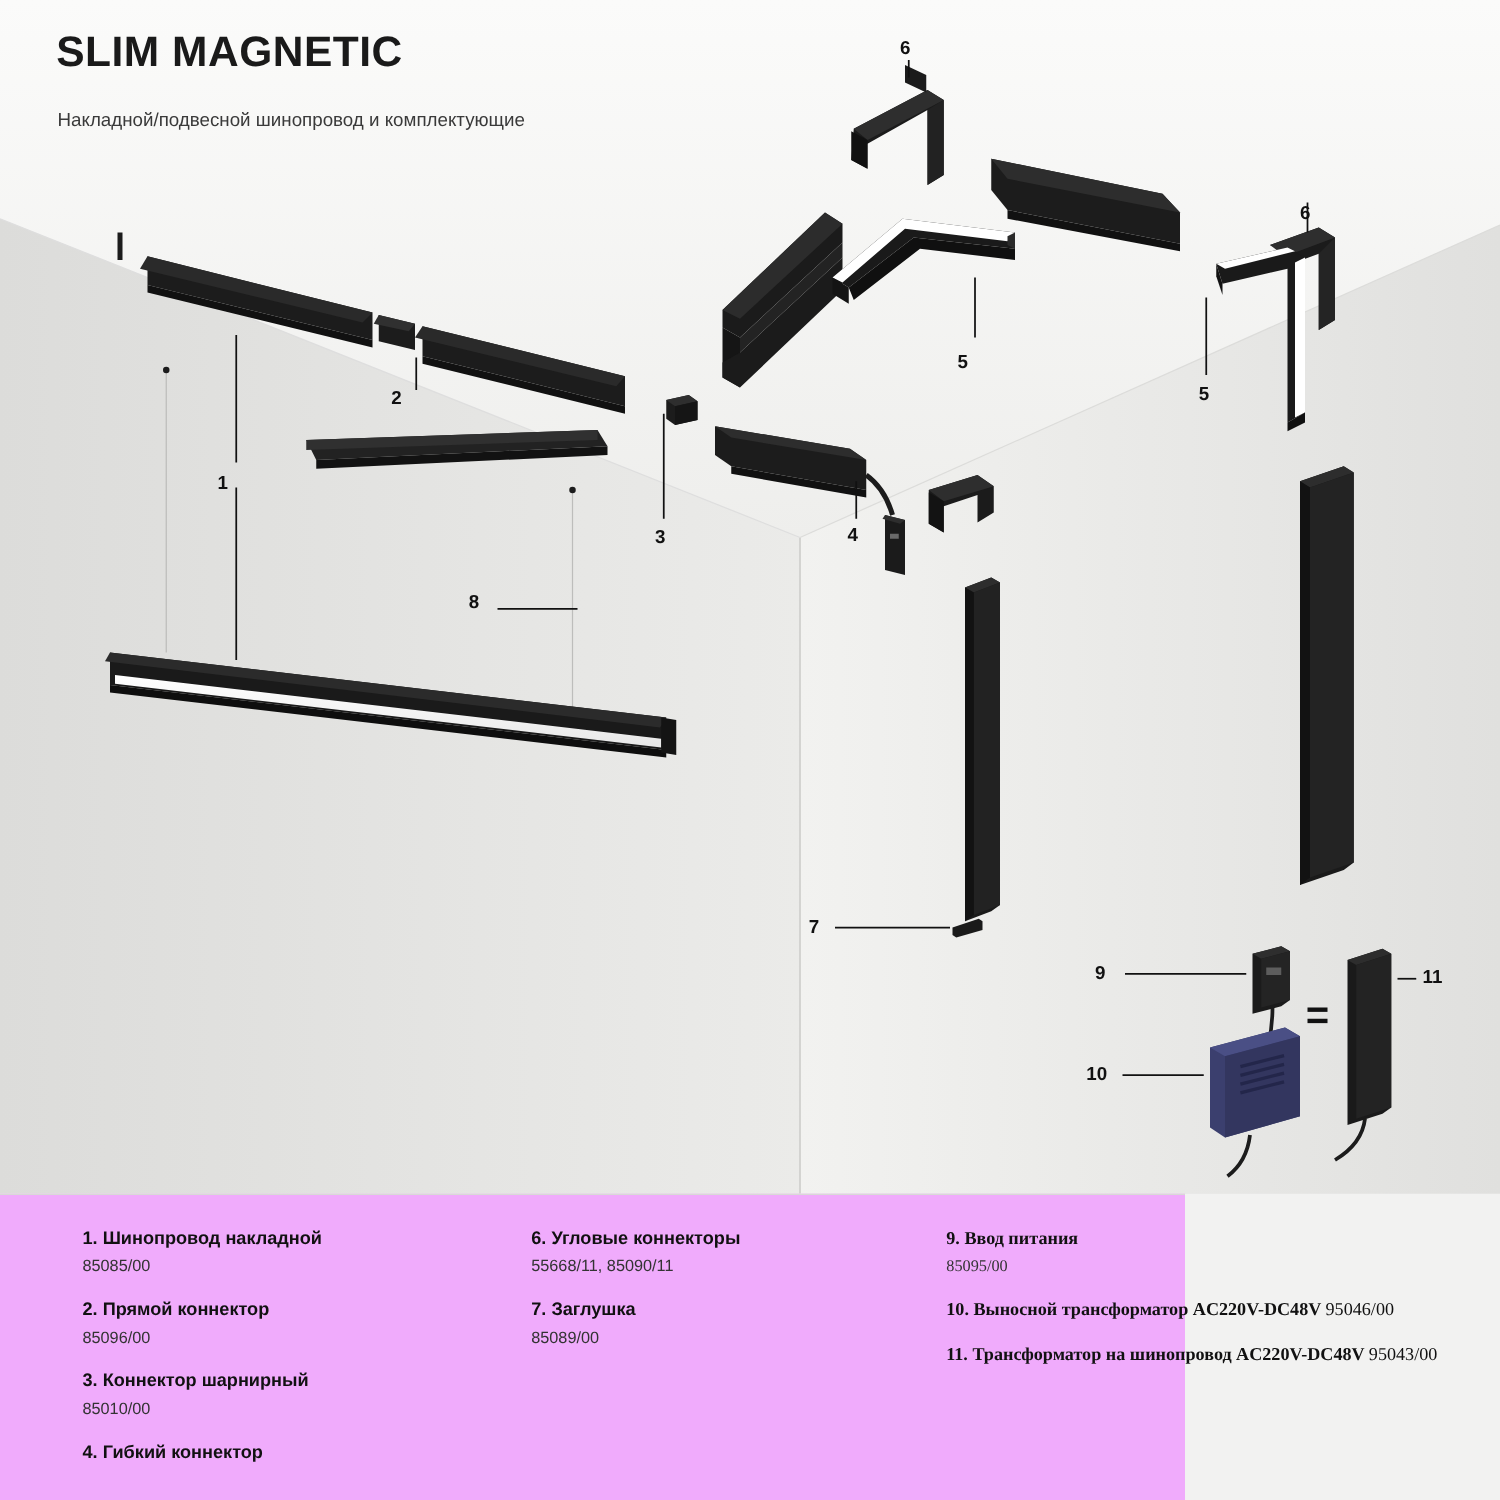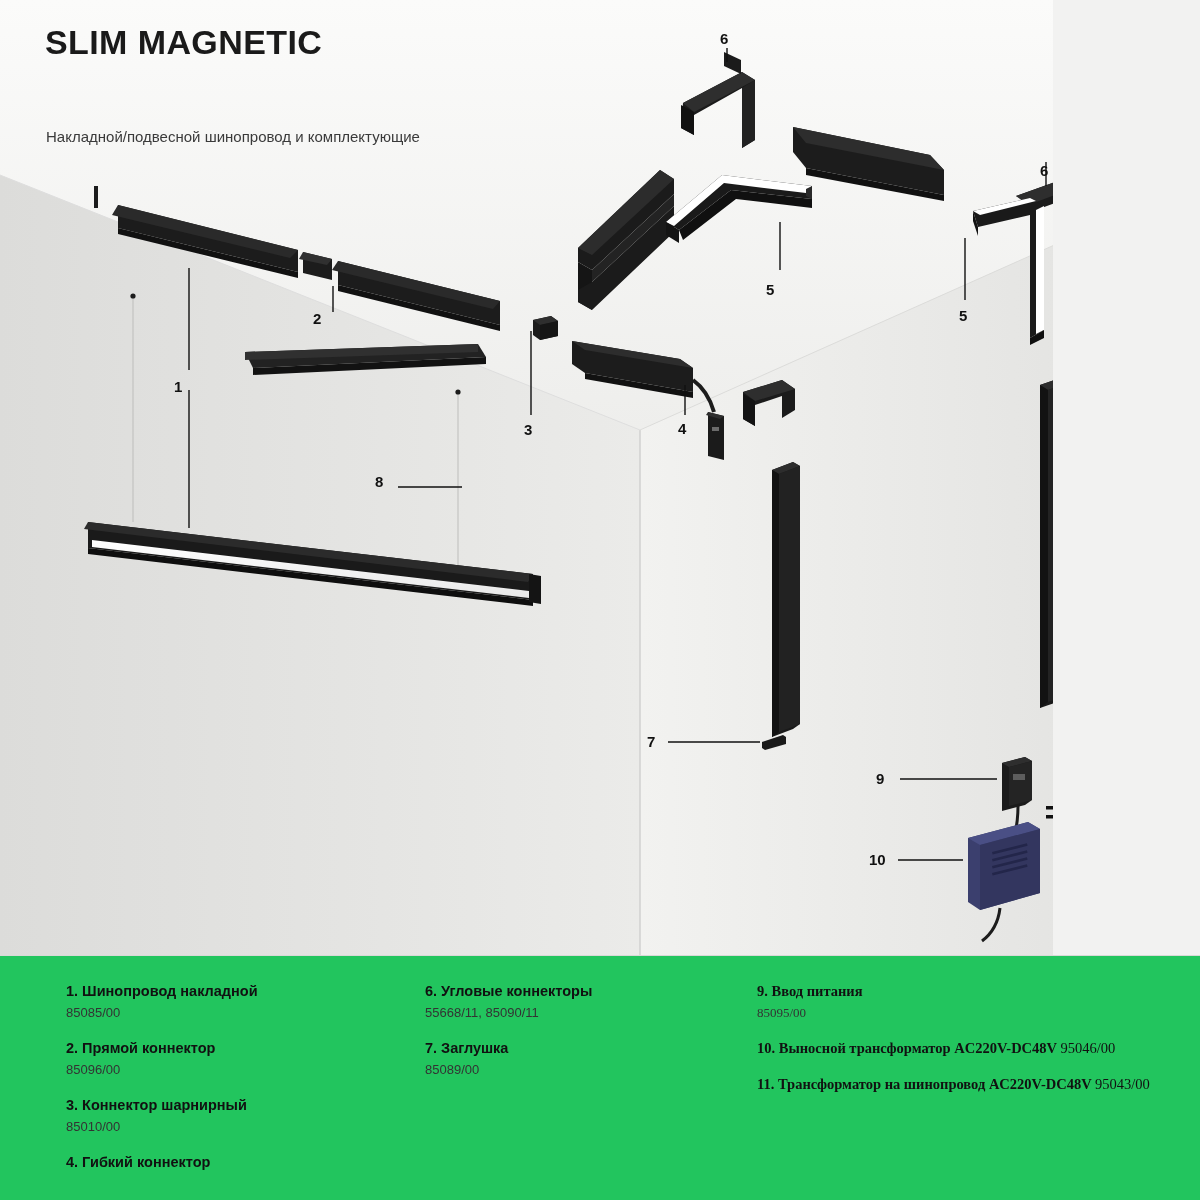--- a/index.html
+++ b/index.html
@@ -17,21 +17,21 @@
     position: relative;
     width: 1200px;
     height: 1200px;
     background: #f2f2f1;
   }
 
   
   #scene {
     position: absolute;
     left: 0; top: 0;
-    width: 1053px;
+    width: 1200px;
     height: 955px;
     overflow: hidden;
     background: #e9e9e7;
   }
   #scene svg { display: block; }
 
   
   #title {
     position: absolute;
     left: 45px;
@@ -44,40 +44,39 @@
   }
   #subtitle {
     position: absolute;
     left: 46px;
     top: 86px;
     font-size: 15px;
     line-height: 22px;
     color: #3a3a3a;
     z-index: 5;
     width: 400px;
-    margin-top: 40px;
   }
 
   
   .callout {
     position: absolute;
     font-size: 15px;
     font-weight: bold;
     color: #111111;
     z-index: 6;
   }
 
   
   #legend {
     position: absolute;
     left: 0;
     top: 955px;
-    width: 1200px;
+    width: 948px;
     height: 245px;
-    background: #22c55e;
+    background: #f0abfc;
     border-top: 1px solid #d9d9d7;
   }
   .legend-col {
     position: absolute;
     top: 26px;
   }
   #col1 { left: 66px;  width: 330px; }
   #col2 { left: 425px; width: 310px; }
   #col3 { left: 757px; width: 400px; font-family: Liberation Serif, serif; }
 

